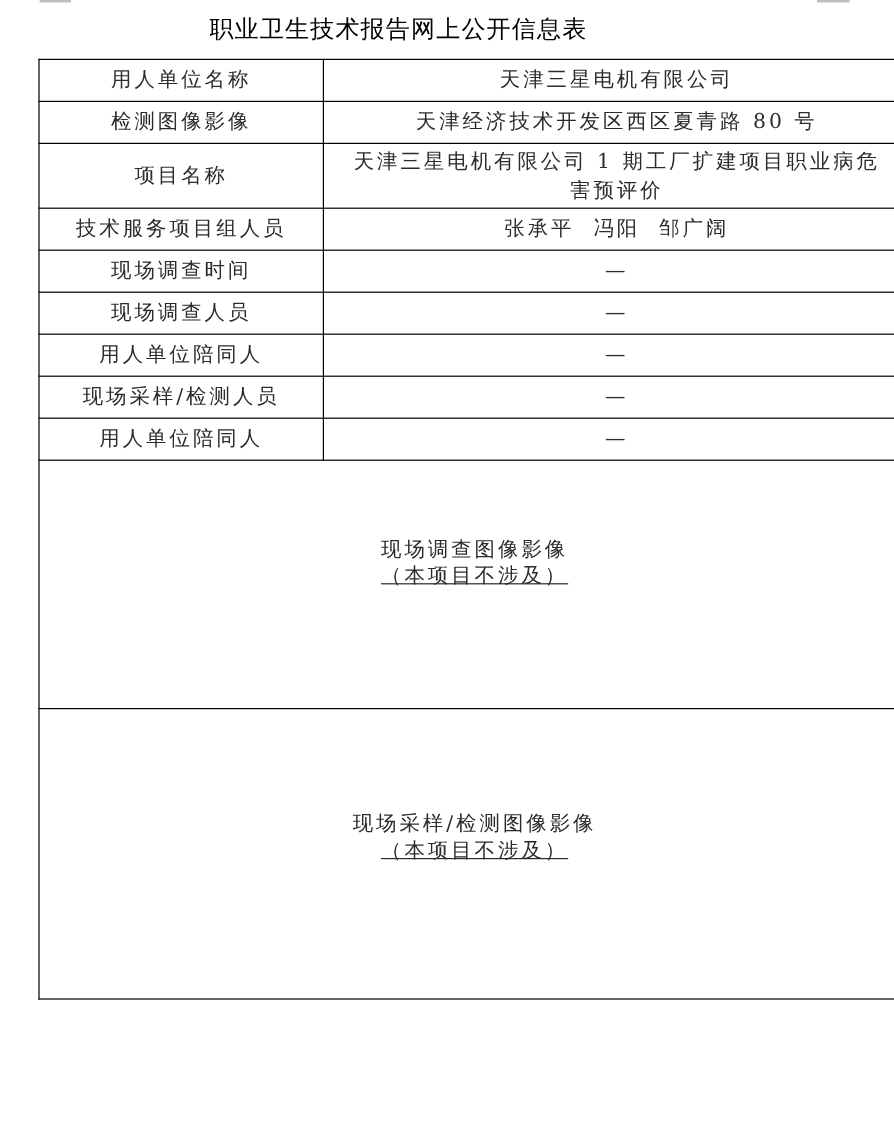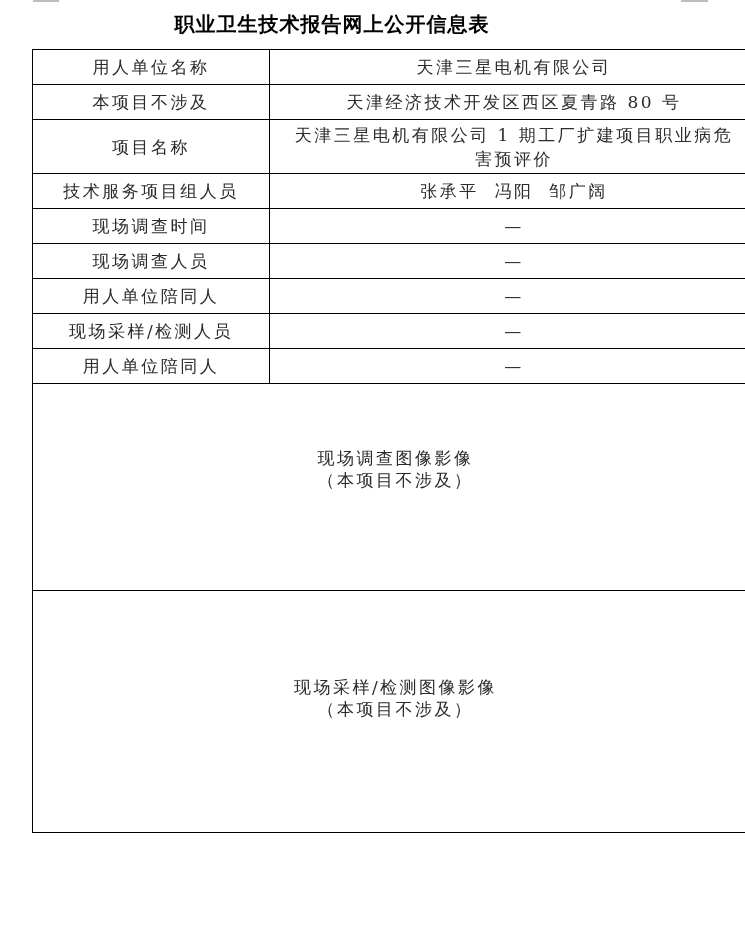--- a/index.html
+++ b/index.html
@@ -37,21 +37,21 @@
     width: 1px; height: 4px;
     background: #bdbdbd;
   }
   .doc-title {
     position: absolute;
     top: 9px;
     left: 0;
     width: 664px;
     text-align: center;
     font-size: 20px;
-    font-weight: bold;
+    font-weight: normal;
     letter-spacing: 1px;
     color: #000000;
     line-height: 30px;
   }
   table.info {
     position: absolute;
     left: 32px;
     top: 49px;
     width: 677px;
     border-collapse: collapse;
@@ -80,40 +80,41 @@
   td.image-cell.second { height: 241px; }
   .img-caption {
     display: block;
     font-size: 17px;
     letter-spacing: 2.5px;
   }
   .img-note {
     display: block;
     font-size: 17px;
     letter-spacing: 2.5px;
+    text-decoration: underline;
   }
   .img-wrap-1 { padding-bottom: 36px; }
   .img-wrap-2 { padding-bottom: 28px; }
 </style>
 </head>
 <body>
 
 <div class="crop-mark left"></div>
 <div class="crop-mark right"></div>
 
 <div class="doc-title">职业卫生技术报告网上公开信息表</div>
 
 <table class="info">
   <tbody>
     <tr class="r35">
       <td class="label">用人单位名称</td>
       <td class="value">天津三星电机有限公司</td>
     </tr>
     <tr class="r35">
-      <td class="label">本项目不涉及</td>
+      <td class="label">检测图像影像</td>
       <td class="value">天津经济技术开发区西区夏青路 80 号</td>
     </tr>
     <tr class="r55 wide">
       <td class="label">项目名称</td>
       <td class="value">天津三星电机有限公司 1 期工厂扩建项目职业病危害预评价</td>
     </tr>
     <tr class="r35">
       <td class="label">技术服务项目组人员</td>
       <td class="value" style="white-space:pre;">张承平  冯阳  邹广阔</td>
     </tr>

